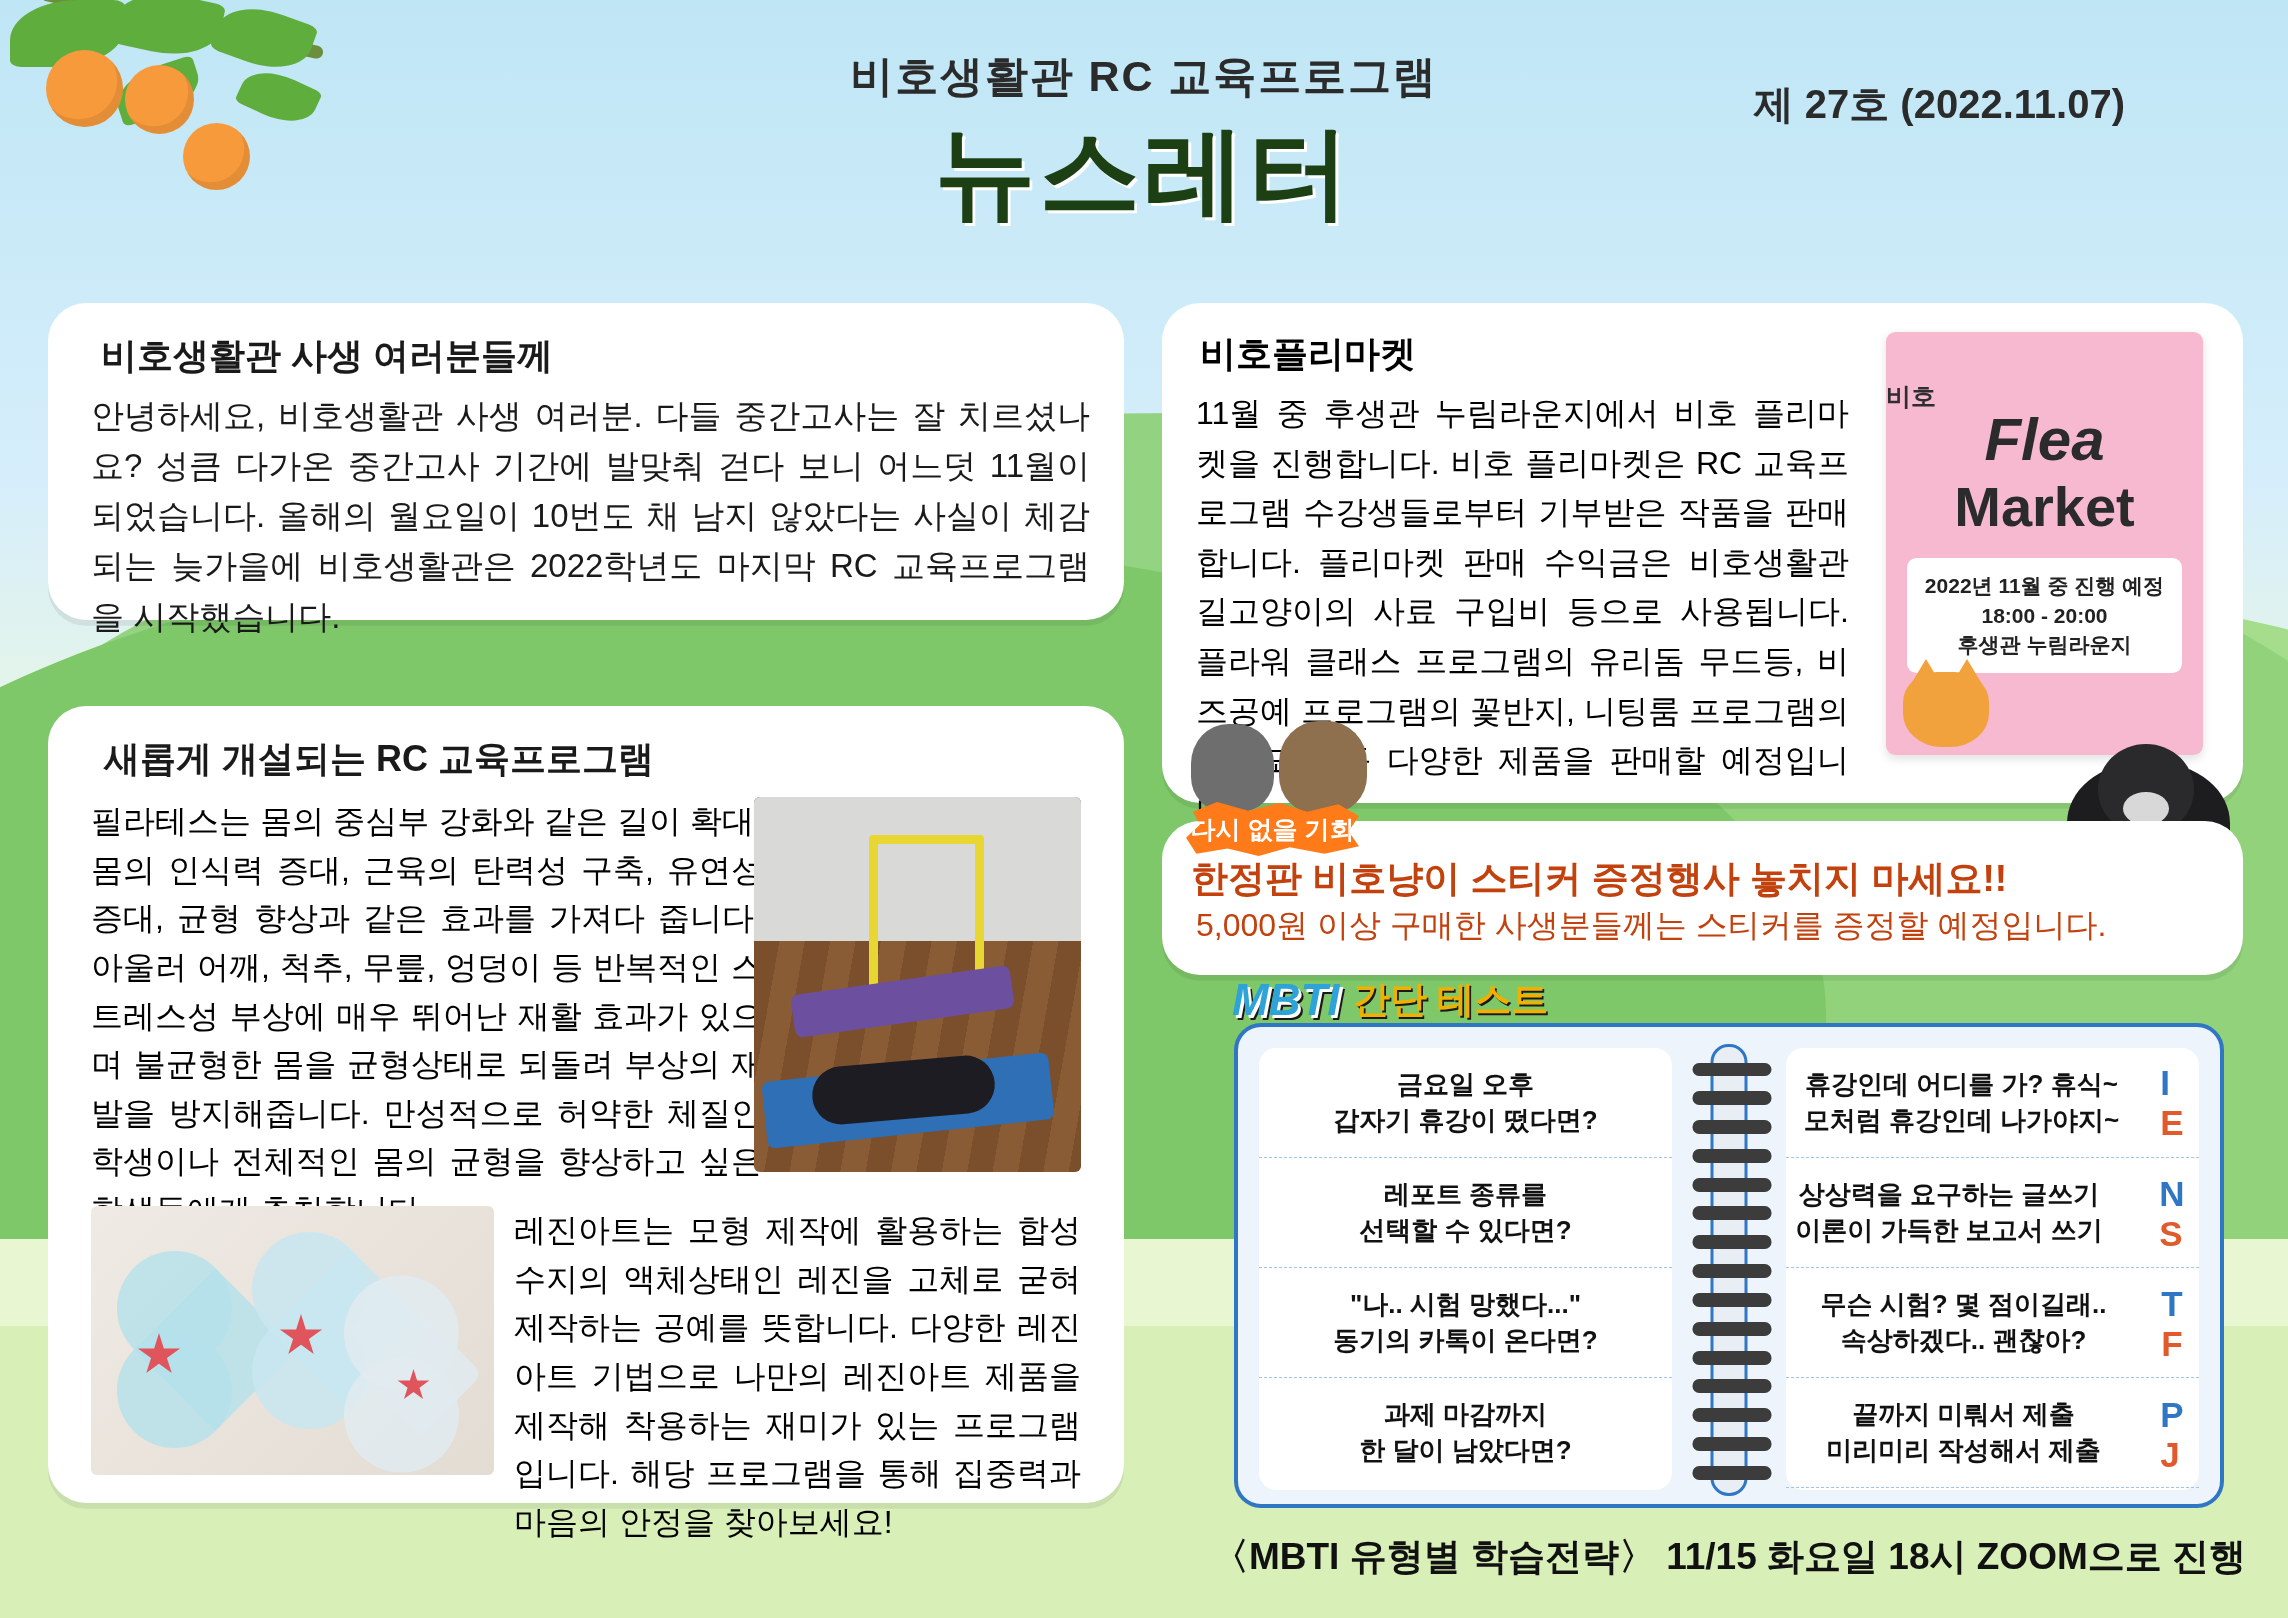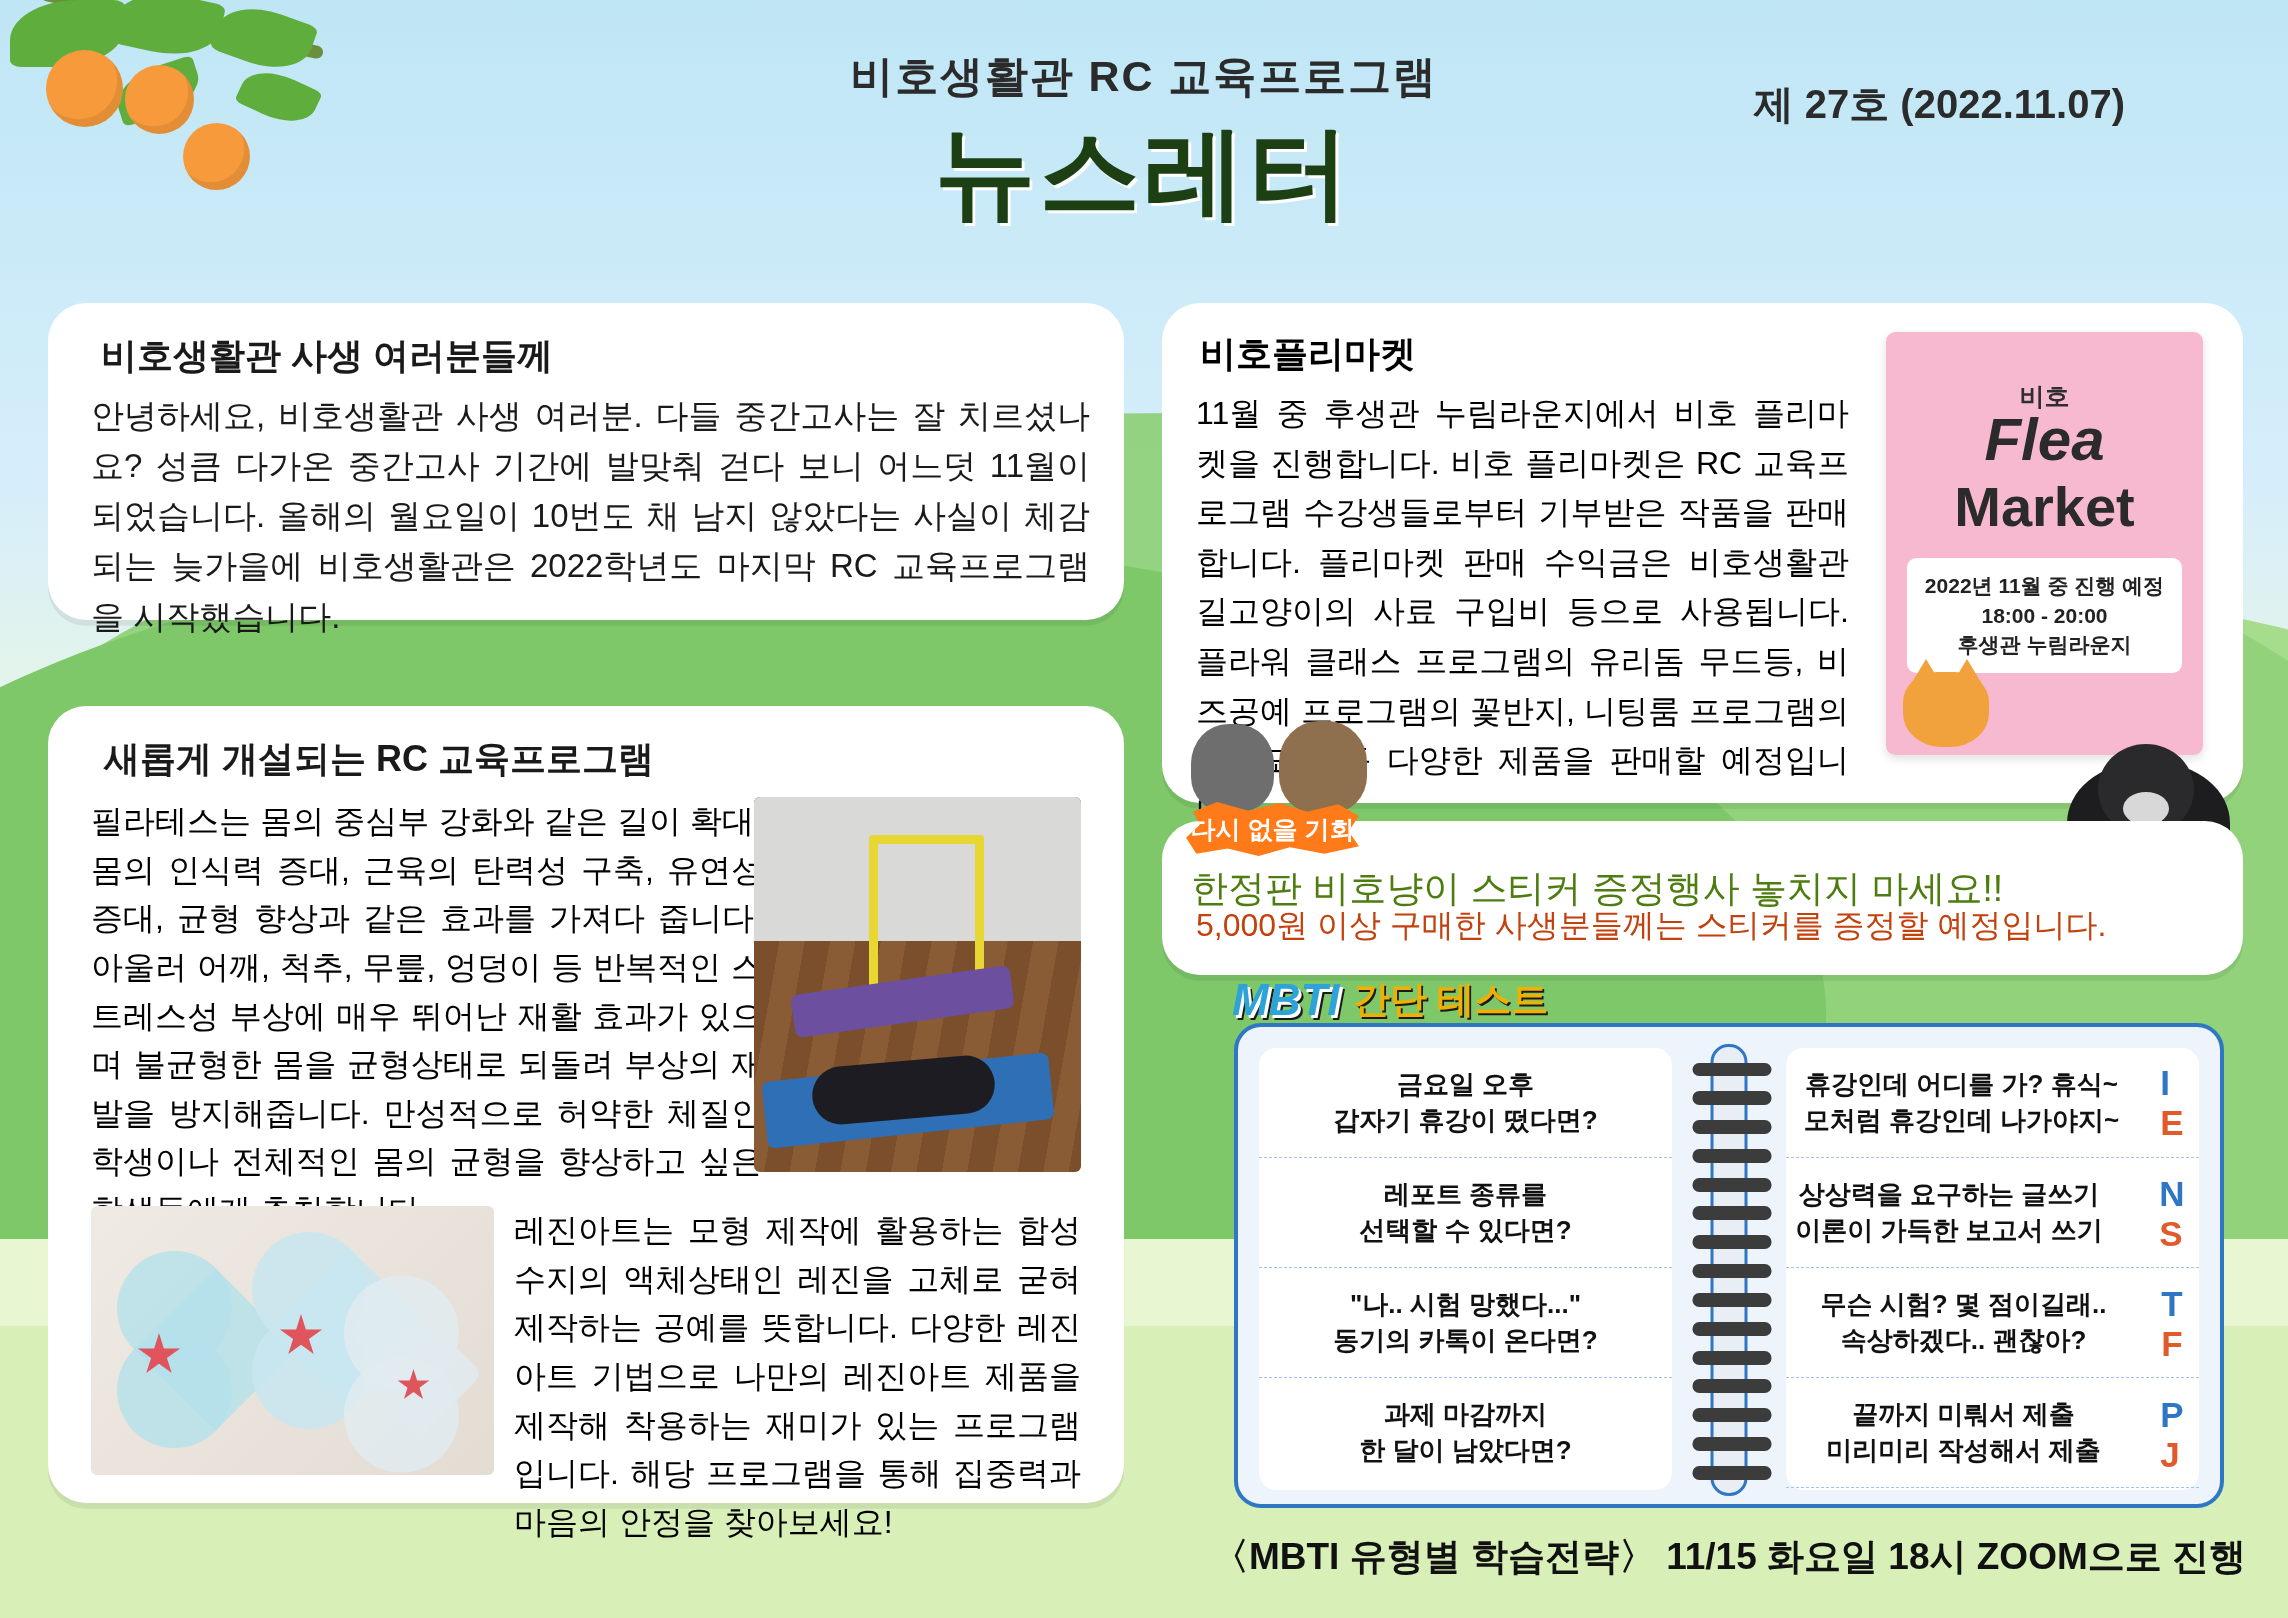--- a/index.html
+++ b/index.html
@@ -112,40 +112,40 @@
   #resin-text { position:absolute; right:43px; top:500px; width:567px; font-size:32px; line-height:1.52; text-align:justify; }
 
   
   #card-flea { left:1162px; top:303px; width:1081px; height:500px; }
   #flea-title { position:absolute; left:38px; top:27px; font-size:36px; font-weight:bold; }
   #flea-text { position:absolute; left:34px; top:86px; width:653px; font-size:32px; line-height:1.55; text-align:justify; }
   #flea-poster {
     position:absolute; right:40px; top:29px; width:317px; height:423px; border-radius:9.6px;
     background:#f7b9d0; overflow:hidden; box-shadow:0 3.8px 9.6px rgba(0,0,0,.12);
   }
-  #flea-poster .p-biho { position:absolute; left:0; right:0; top:48px; text-align:center; font-size:25px; font-weight:bold; color:#2e2e2e;font-family:Liberation Serif, serif;}
+  #flea-poster .p-biho { position:absolute; left:0; right:0; top:48px; text-align:left; font-size:25px; font-weight:bold; color:#2e2e2e;font-family:Liberation Serif, serif;}
   #flea-poster .p-flea { position:absolute; left:0; right:0; top:73px; text-align:center; font-size:60px; font-weight:bold; color:#2b2b2b; font-style:italic;}
   #flea-poster .p-market { position:absolute; left:0; right:0; top:142px; text-align:center; font-size:56px; font-weight:bold; color:#2b2b2b;}
   #flea-poster .p-info {
     position:absolute; left:21px; right:21px; top:226px; background:#fff;
     border-radius:9.6px; padding:13.4px 7.7px; text-align:center; font-size:21px; font-weight:bold; line-height:1.4; color:#222;
   }
   #flea-poster .cat {
     position:absolute; left:17.3px; bottom:7.7px; width:86px; height:75px; background:#f2a23c; border-radius:40% 40% 45% 45%;
   }
   #flea-poster .ear-l, #flea-poster .ear-r { position:absolute; top:-13.4px; width:0;height:0;border-left:15.4px solid transparent;border-right:15.4px solid transparent;border-bottom:25px solid #f2a23c;}
   #flea-poster .ear-l{left:7.7px;} #flea-poster .ear-r{right:7.7px;}
 
   #card-sticker { left:1162px; top:821px; width:1081px; height:154px; }
   #sticker-badge {
     position:absolute; left:24px; top:-19px; width:173px; height:54px; background:#ff7a18;
     color:#fff; font-weight:bold; font-size:25px; display:flex; align-items:center; justify-content:center;
     clip-path: polygon(4% 18%,18% 0,36% 16%,54% 2%,70% 18%,88% 4%,100% 26%,94% 54%,100% 82%,80% 96%,60% 84%,42% 100%,24% 86%,6% 96%,0 66%,8% 42%);
   }
-  #sticker-head { position:absolute; left:29px; top:43px; font-size:37px; font-weight:normal; color:#4d7c0f; }
+  #sticker-head { position:absolute; left:29px; top:33px; font-size:37px; font-weight:bold; color:#c2410c; }
   #sticker-sub { position:absolute; left:34px; top:83px; font-size:32px; color:#c2410c; }
 
   
   #mbti-banner {
     position:absolute; left:1196px; top:961px; width:413px; height:77px;
     display:flex; align-items:center; gap:13.4px;margin-left:36px;
   }
   #mbti-word {
     font-size:44px; font-weight:bold; font-style:italic; color:#2ea3d8;
     text-shadow: 2.9px 2.9px 0 #fff, 4.8px 4.8px 0 #1a1a1a;

